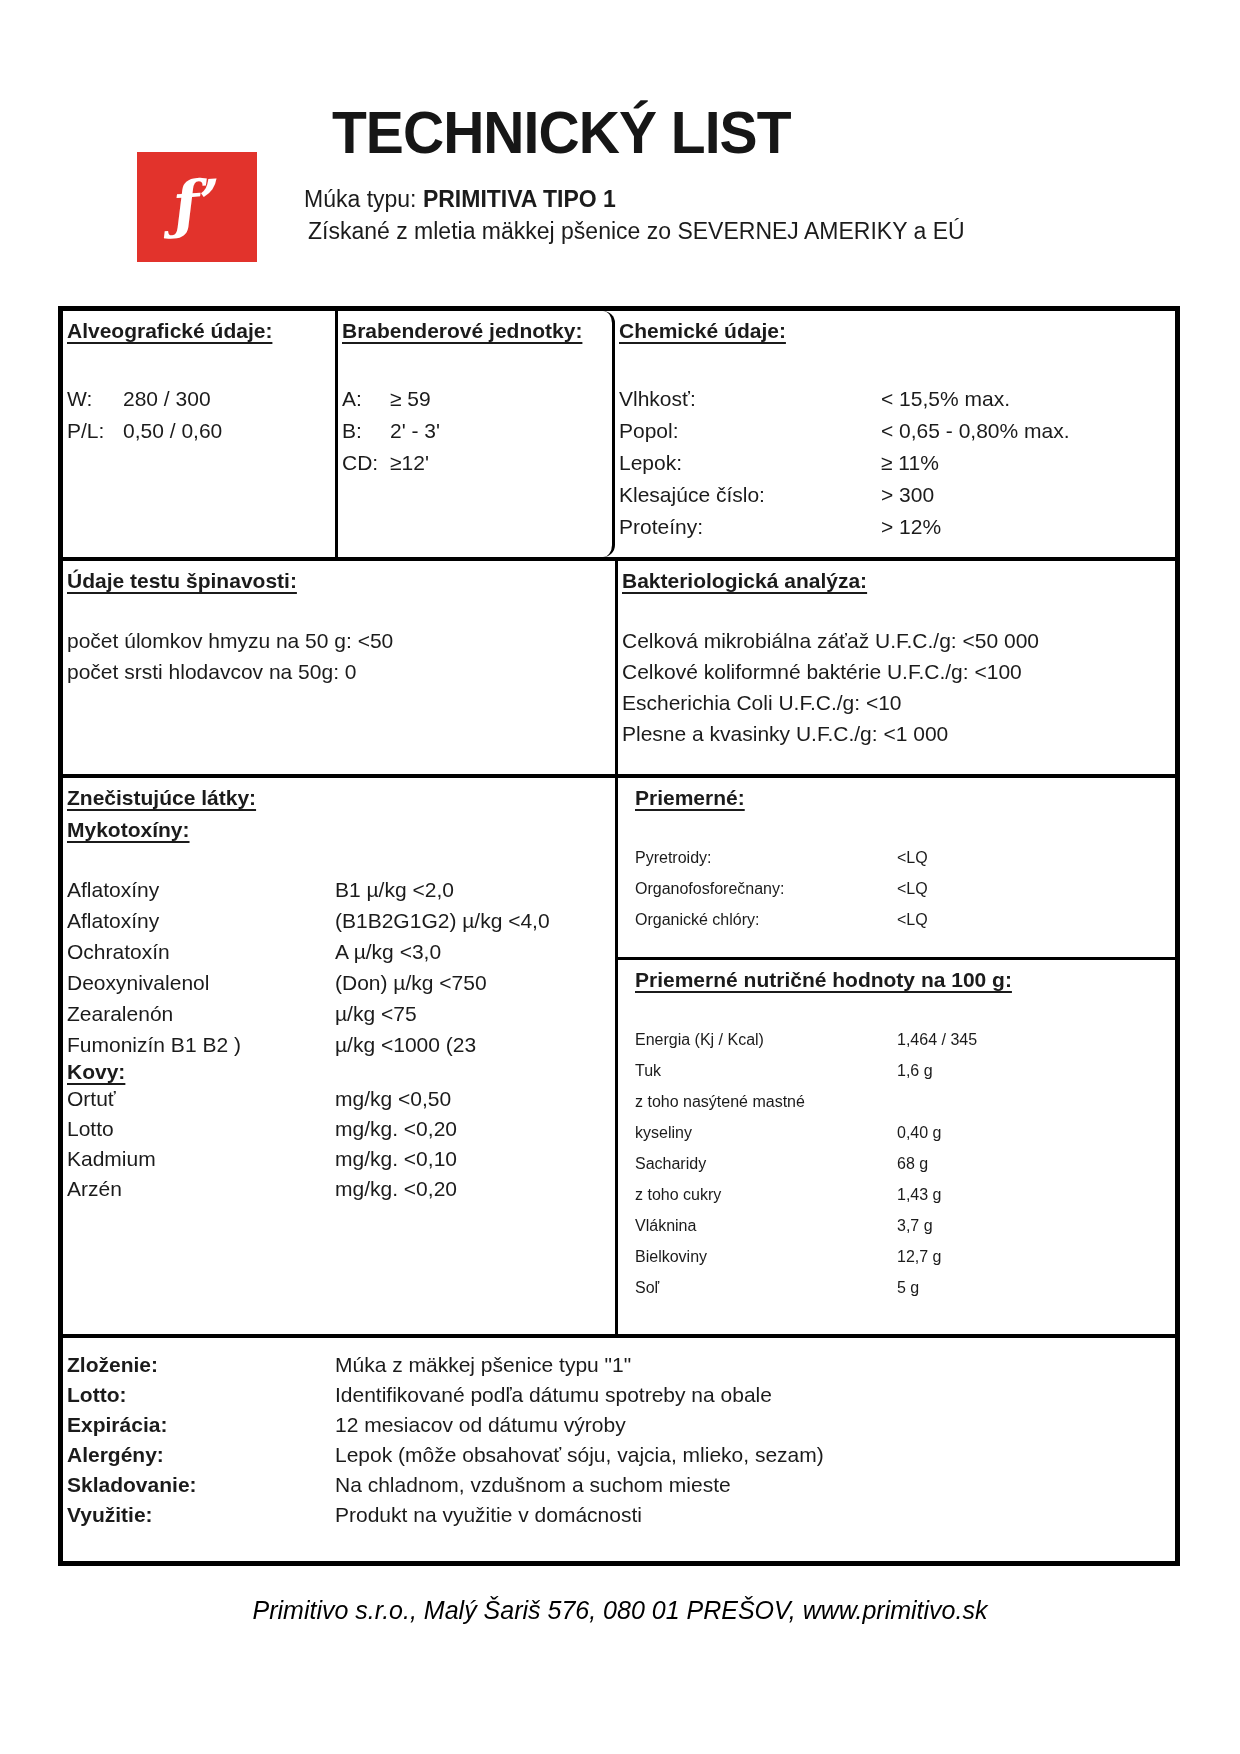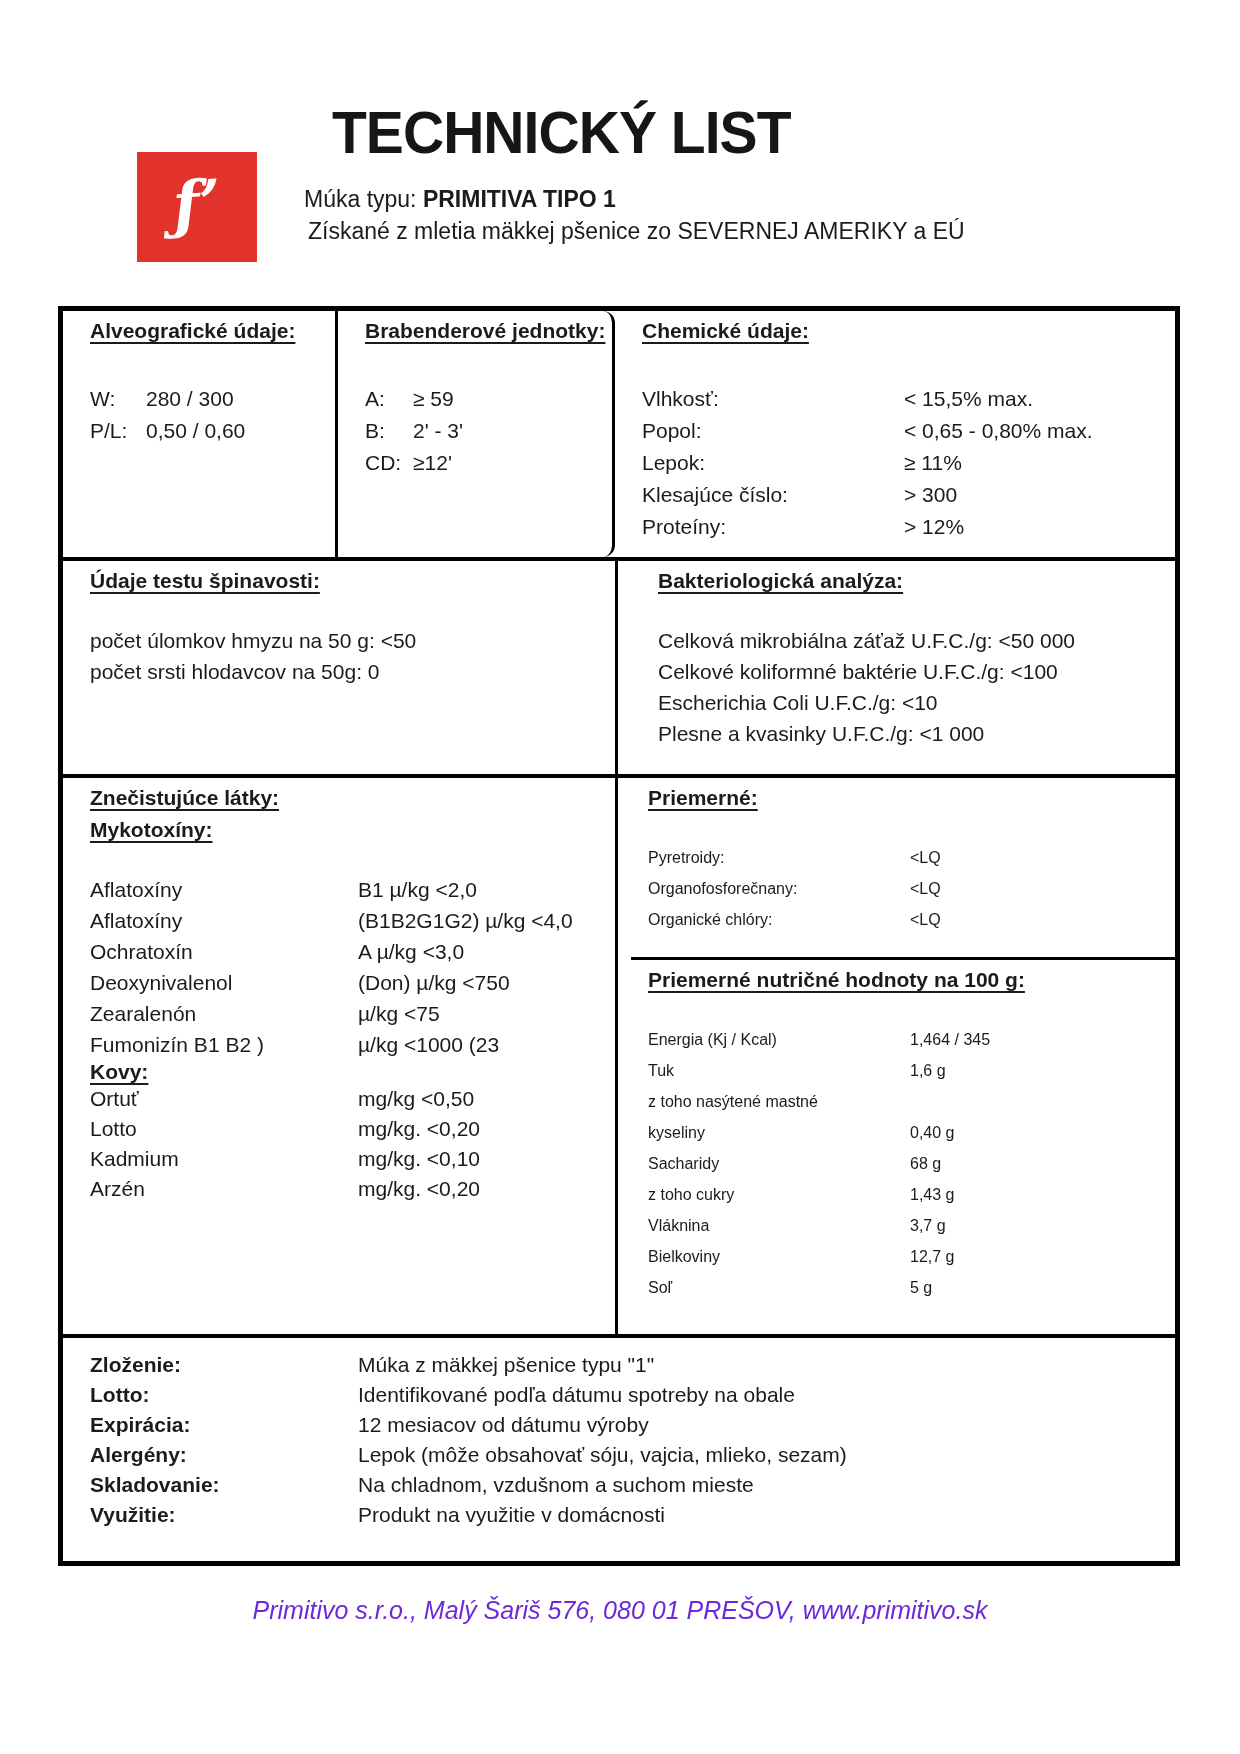--- a/index.html
+++ b/index.html
@@ -25,22 +25,22 @@
   .type-line { position:absolute; left:304px; top:186px; font-size:23px; white-space:nowrap; }
   .type-line b { font-weight:bold; }
   .origin-line { position:absolute; left:308px; top:218px; font-size:23px; white-space:nowrap; }
 
   
   .doc-table {
     position:absolute; left:58px; top:306px; width:1112px;
     border:5px solid #000; background:#fff;
   }
   .trow { display:flex; }
-  .trow + .trow { border-top:4px solid #000;gap:13px; }
-  .cell { box-sizing:border-box; padding:8px 12px 0 27px; font-size:21px; }
+  .trow + .trow { border-top:4px solid #000; }
+  .cell { box-sizing:border-box; padding:8px 12px 0 4px; font-size:21px; }
   .vline { border-right:3px solid #000; }
   h3.cellhead {
     margin:0; font-size:21px; font-weight:bold; text-decoration:underline;
     text-underline-offset:4px; text-decoration-thickness:2px; white-space:nowrap;
   }
   .body32 { margin-top:40px; line-height:32px; }
   .body31 { margin-top:32px; line-height:31px; }
   .kv { display:flex; white-space:nowrap; }
   .kv .k { flex:0 0 262px; }
   .kv .v { flex:1; }
@@ -63,21 +63,21 @@
   .metals-head { margin-top:62px; }
   .metals-body { margin-top:0; line-height:30px; }
   .r4 { height:223px; }
   .r4 .cell { width:100%; padding-top:12px; }
   .r4 .kv { line-height:30px; }
   .r4 .kv .k { flex:0 0 268px; font-weight:bold; }
 
   
   .footer {
     position:absolute; left:0; top:1596px; width:1240px; text-align:center;
-    font-size:25px; font-style:italic; font-weight:500; color:#6d28d9;
+    font-size:25px; font-style:italic; font-weight:500; color:#000000;
   }
 </style>
 </head>
 <body>
 
 <div class="page">
 
   <div class="logo" style="background:#e2332c;">
     <span class="logo-glyph">ƒ’</span>
   </div>

